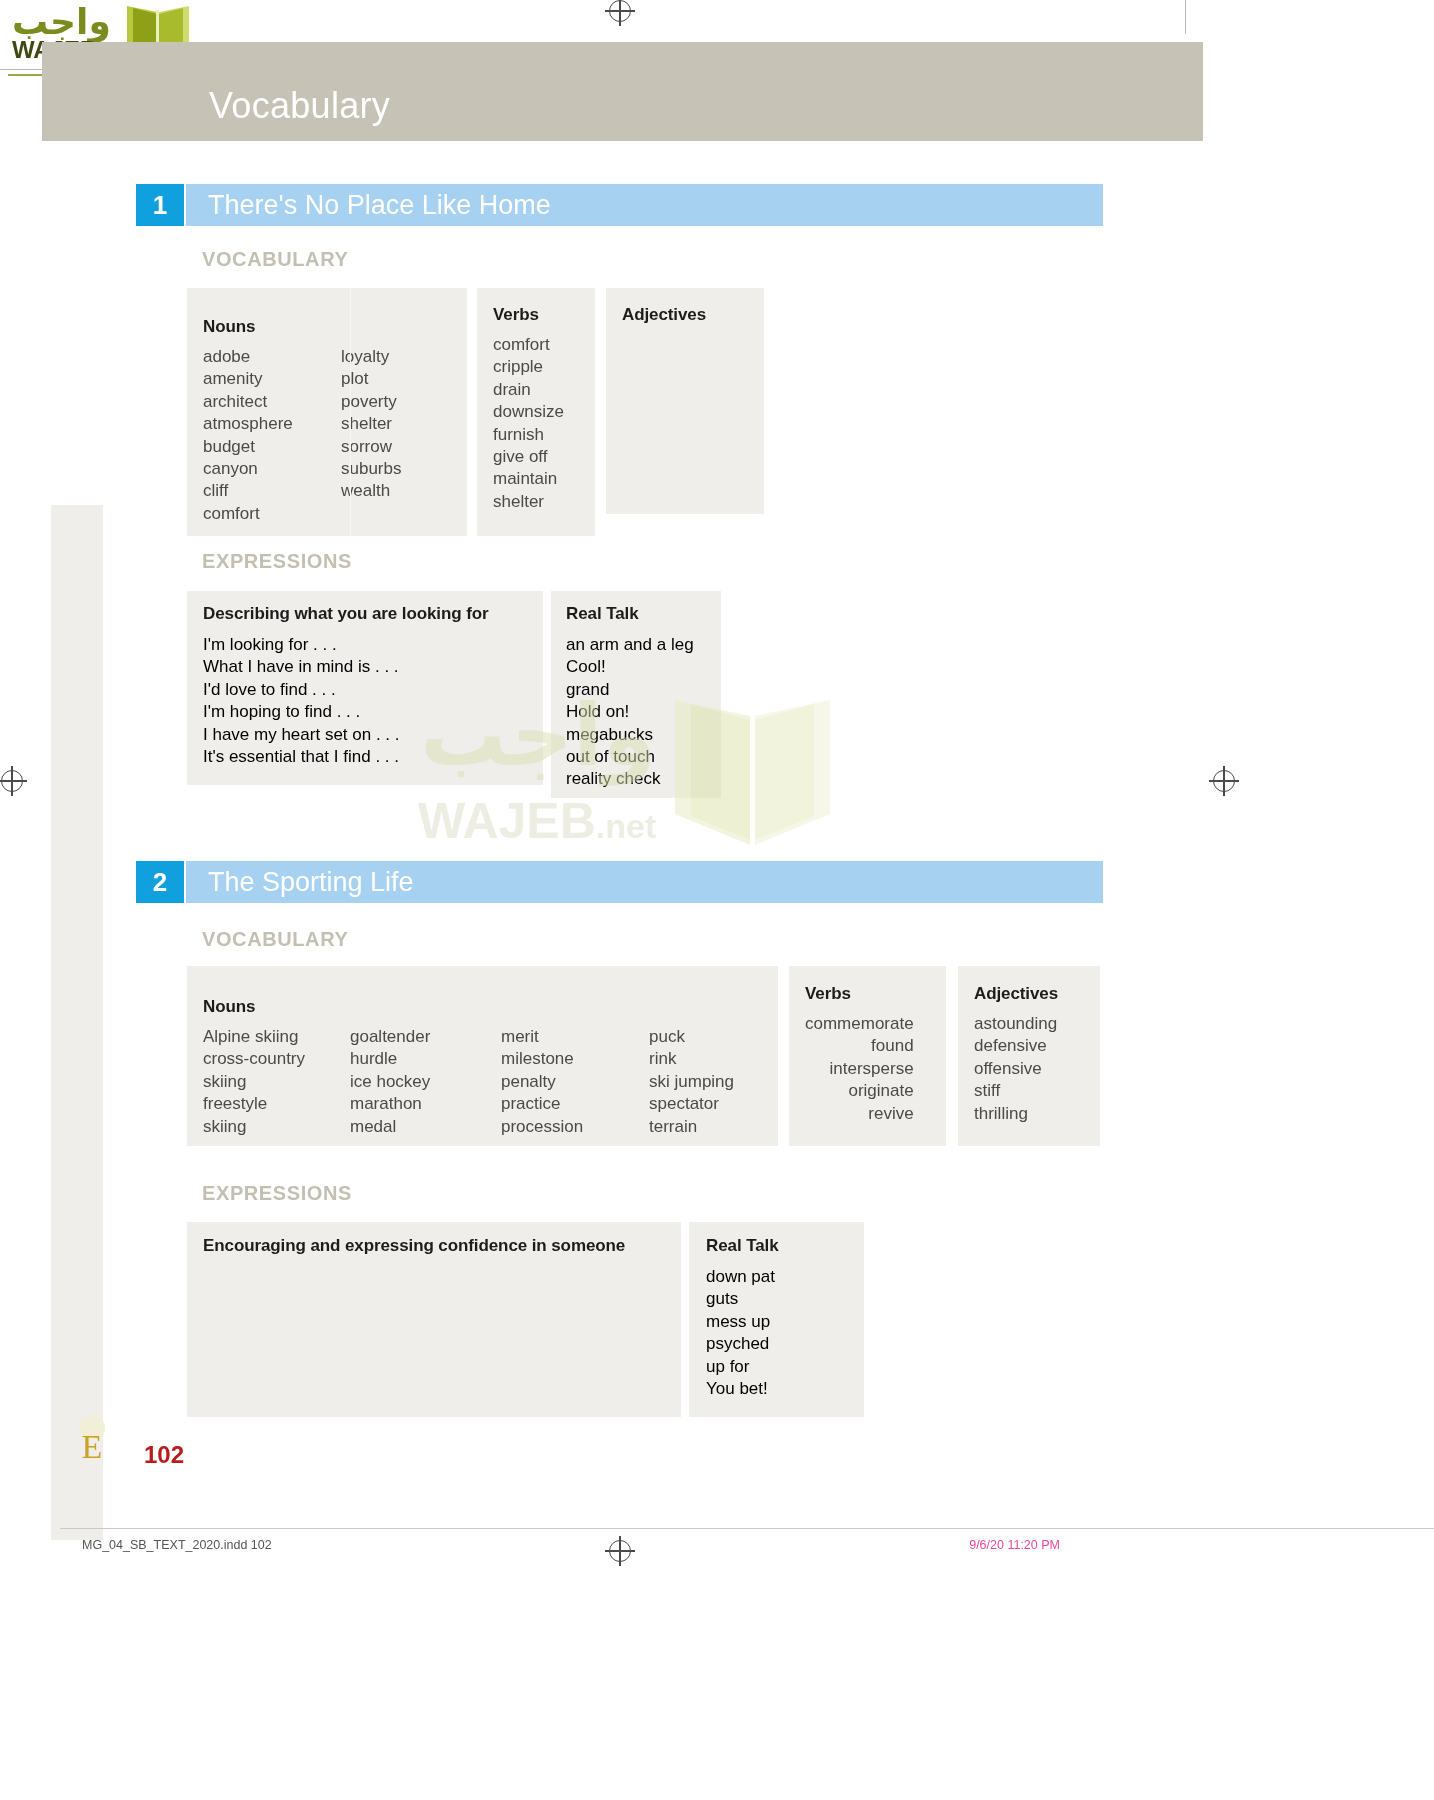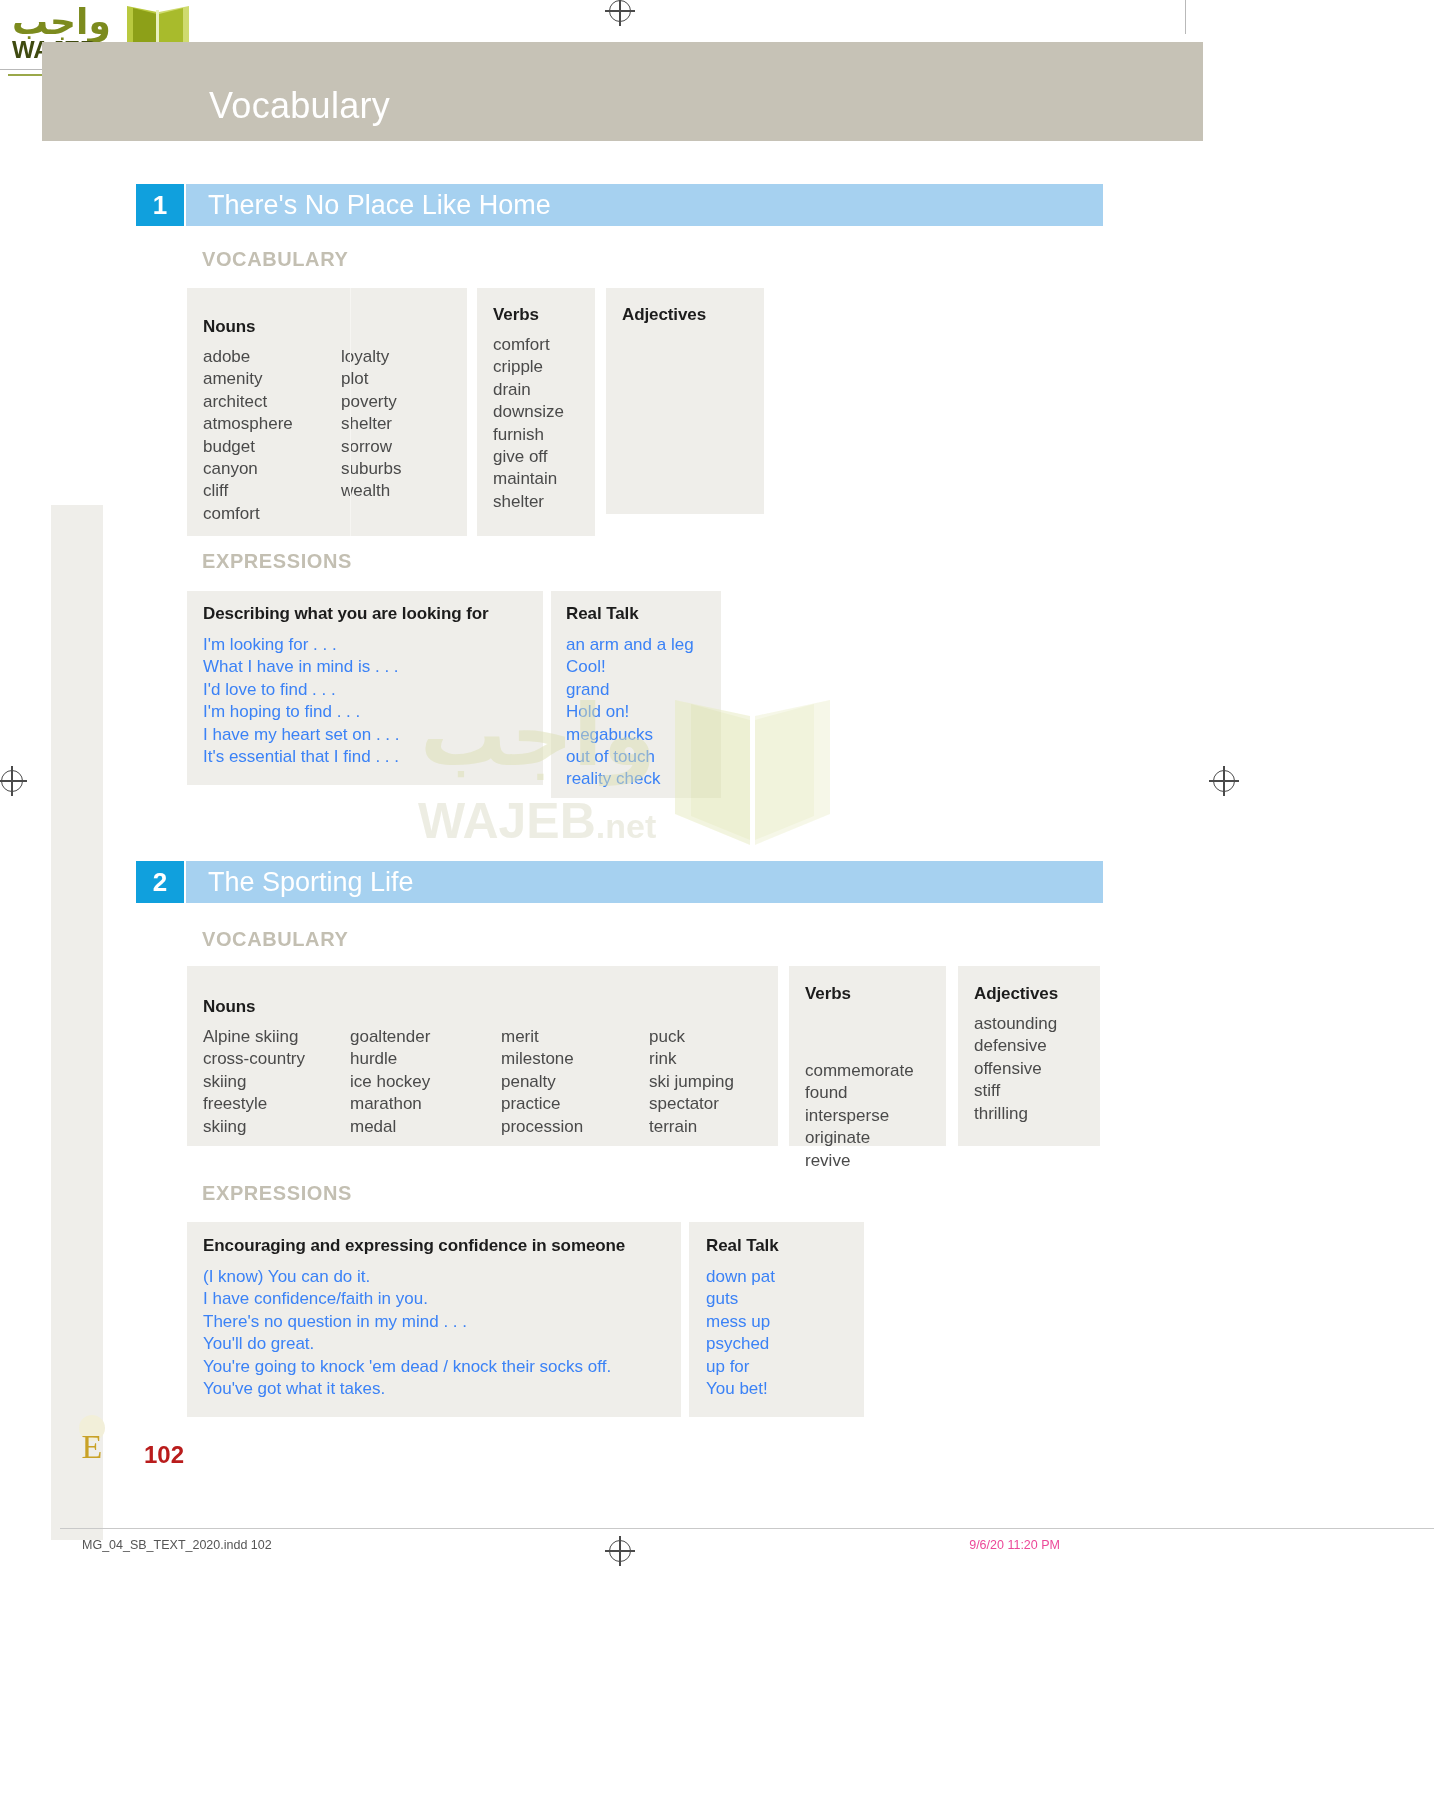--- a/index.html
+++ b/index.html
@@ -36,21 +36,21 @@
     color:#fff;font-size:26px;font-weight:bold;text-align:center;line-height:42px;}
   .unit-bar{position:absolute;left:50px;top:0;height:42px;background:#a6d1f0;}
   .unit-title{position:absolute;left:72px;top:0;height:42px;line-height:42px;
     font-size:27px;color:#ffffff;font-weight:400;white-space:nowrap;}
   
   .sec-label{position:absolute;font-size:20px;font-weight:bold;color:#c3bfb2;letter-spacing:0.6px;}
   
   .gbox{position:absolute;background:#efeeea;}
   .bx-head{font-size:17px;font-weight:bold;color:#1c1c1c;letter-spacing:-0.1px;}
   .wlist{font-size:17px;color:#4a4a4a;line-height:22.4px;white-space:pre-line;}
-  .elist{font-size:17px;color:#3b82f6;line-height:22.4px;white-space:pre-line;}
+  .elist{font-size:17px;color:#000000;line-height:22.4px;white-space:pre-line;}
   
   #watermark{position:absolute;left:410px;top:690px;width:470px;height:190px;
     opacity:0.5;pointer-events:none;}
   .wm-ar{position:absolute;left:10px;top:0px;font-size:86px;font-weight:bold;
     color:#dcdfb3;font-family:"DejaVu Sans",sans-serif;line-height:90px;}
   .wm-net{position:absolute;left:8px;top:100px;font-size:50px;font-weight:bold;
     color:#dcdcc8;line-height:63px;}
   .wm-net small{font-size:34px;}
   .wm-book{position:absolute;left:255px;top:0px;width:175px;height:160px;}
   
@@ -196,44 +196,38 @@
 practice
 procession</div>
   <div class="wlist" style="position:absolute;left:649px;top:1026px;">puck
 rink
 ski jumping
 spectator
 terrain</div>
 
   <div class="gbox" style="left:789px;top:966px;width:157px;height:180px;"></div>
   <div class="bx-head" style="position:absolute;left:805px;top:984px;">Verbs</div>
-  <div class="wlist" style="position:absolute;left:805px;top:1060px;">commemorate
+  <div class="wlist" style="position:absolute;left:805px;top:1013px;text-align:right;">commemorate
 found
 intersperse
 originate
 revive</div>
 
   <div class="gbox" style="left:958px;top:966px;width:142px;height:180px;"></div>
   <div class="bx-head" style="position:absolute;left:974px;top:984px;">Adjectives</div>
   <div class="wlist" style="position:absolute;left:974px;top:1013px;">astounding
 defensive
 offensive
 stiff
 thrilling</div>
 
   <div class="sec-label" style="left:202px;top:1182px;">EXPRESSIONS</div>
 
   <div class="gbox" style="left:187px;top:1222px;width:494px;height:195px;"></div>
   <div class="bx-head" style="position:absolute;left:203px;top:1236px;">Encouraging and expressing confidence in someone</div>
-  <div class="elist" style="position:absolute;left:203px;top:1266px;">(I know) You can do it.
-I have confidence/faith in you.
-There's no question in my mind . . .
-You'll do great.
-You're going to knock 'em dead / knock their socks off.
-You've got what it takes.</div>
 
   <div class="gbox" style="left:689px;top:1222px;width:175px;height:195px;"></div>
   <div class="bx-head" style="position:absolute;left:706px;top:1236px;">Real Talk</div>
   <div class="elist" style="position:absolute;left:706px;top:1266px;">down pat
 guts
 mess up
 psyched
 up for
 You bet!</div>
 

